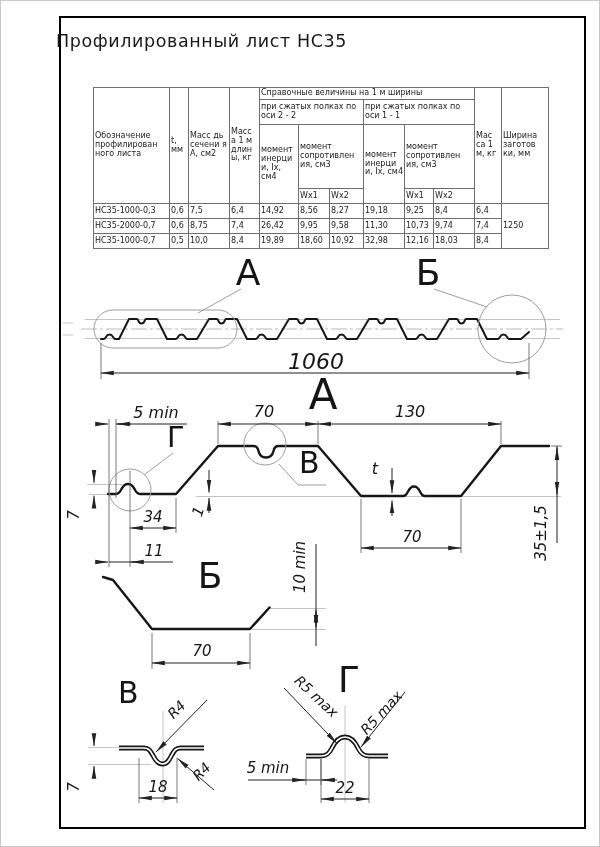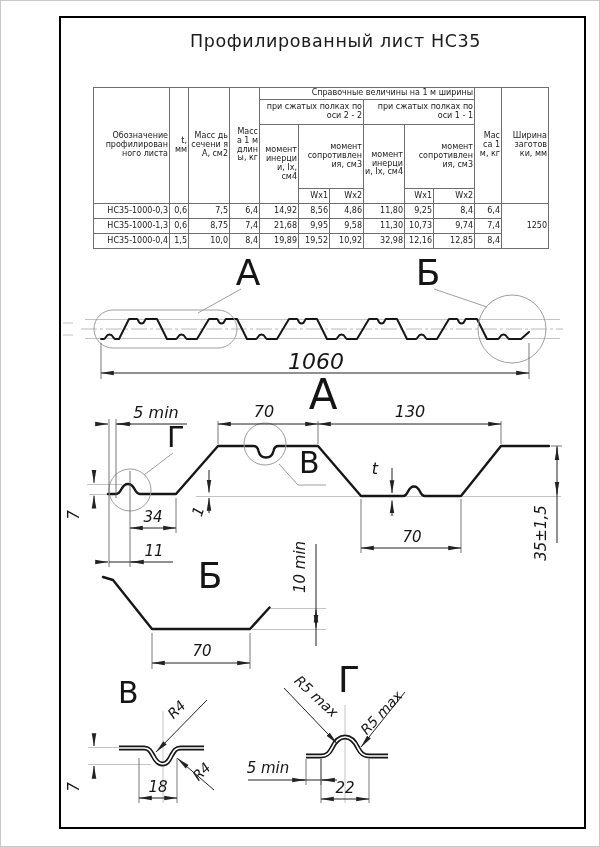--- a/index.html
+++ b/index.html
@@ -1,21 +1,21 @@
 <!DOCTYPE html>
 <html><head>
 <meta charset="utf-8">
 <style>
   html,body{margin:0;padding:0;background:#fff;}
   body{width:600px;height:847px;position:relative;font-family:"DejaVu Sans",sans-serif;color:#1a1a1a;}
   .page{position:absolute;left:0;top:0;width:598px;height:845px;border:1px solid #c9c9c9;background:#fff;}
   .frame{position:absolute;left:58px;top:15px;width:523px;height:809px;border:2px solid #000;}
-  .title{position:absolute;left:71px;top:30px;width:527px;text-align:center;font-size:17.5px;letter-spacing:.6px;white-space:nowrap;}
+  .title{position:absolute;left:55px;top:30px;width:527px;text-align:left;font-size:17.5px;letter-spacing:.6px;white-space:nowrap;}
   table.spec{position:absolute;left:92px;top:86px;width:455px;border-collapse:collapse;table-layout:fixed;}
-  table.spec td{border:1px solid #6e6e6e;font-size:8px;line-height:1.12;text-align:right;vertical-align:middle;padding:0 1px;overflow:hidden;}
+  table.spec td{border:1px solid #6e6e6e;font-size:8px;line-height:1.12;text-align:left;vertical-align:middle;padding:0 1px;overflow:hidden;}
   svg.draw{position:absolute;left:0;top:0;pointer-events:none;}
   svg text{font-family:"DejaVu Sans",sans-serif;font-style:italic;font-size:15px;fill:#151515;text-anchor:middle;}
   svg text.cal{font-style:normal;font-size:36px;}
   svg text.calxl{font-style:normal;font-size:42px;}
   svg text.calsm{font-style:normal;font-size:29px;text-anchor:start;}
   svg text.calsm2{font-style:normal;font-size:30px;text-anchor:start;}
   svg text.tlg{font-size:22px;}
   svg text.t16{font-size:16px;}
   svg text.tsm{font-size:14px;}
   .p{fill:none;stroke:#161616;stroke-width:2.4;stroke-linejoin:round;stroke-linecap:round;}
@@ -76,51 +76,51 @@
       <td>Wx1</td>
       <td>Wx2</td>
     </tr>
     <tr style="height:15px">
       <td>НС35-1000-0,3</td>
       <td>0,6</td>
       <td>7,5</td>
       <td>6,4</td>
       <td>14,92</td>
       <td>8,56</td>
-      <td>4,86</td>
-      <td>11,80</td>
+      <td>8,27</td>
+      <td>19,18</td>
       <td>9,25</td>
       <td>8,4</td>
       <td>6,4</td>
       <td rowspan="3">1250</td>
     </tr>
     <tr style="height:15px">
-      <td>НС35-1000-1,3</td>
+      <td>НС35-2000-0,7</td>
       <td>0,6</td>
       <td>8,75</td>
       <td>7,4</td>
-      <td>21,68</td>
+      <td>26,42</td>
       <td>9,95</td>
       <td>9,58</td>
       <td>11,30</td>
       <td>10,73</td>
       <td>9,74</td>
       <td>7,4</td>
     </tr>
     <tr style="height:15px">
-      <td>НС35-1000-0,4</td>
-      <td>1,5</td>
+      <td>НС35-1000-0,7</td>
+      <td>0,5</td>
       <td>10,0</td>
       <td>8,4</td>
       <td>19,89</td>
-      <td>19,52</td>
+      <td>18,60</td>
       <td>10,92</td>
       <td>32,98</td>
       <td>12,16</td>
-      <td>12,85</td>
+      <td>18,03</td>
       <td>8,4</td>
     </tr>
   </tbody>
     </table>
 
   <svg class="draw" width="600" height="847" viewBox="0 0 600 847">
     <defs>
       <marker id="ar" markerWidth="14" markerHeight="7" refX="12.8" refY="3" orient="auto-start-reverse" markerUnits="userSpaceOnUse">
         <path d="M13,3 L0,0.7 L0,5.3 Z" fill="#222"></path>
       </marker>

